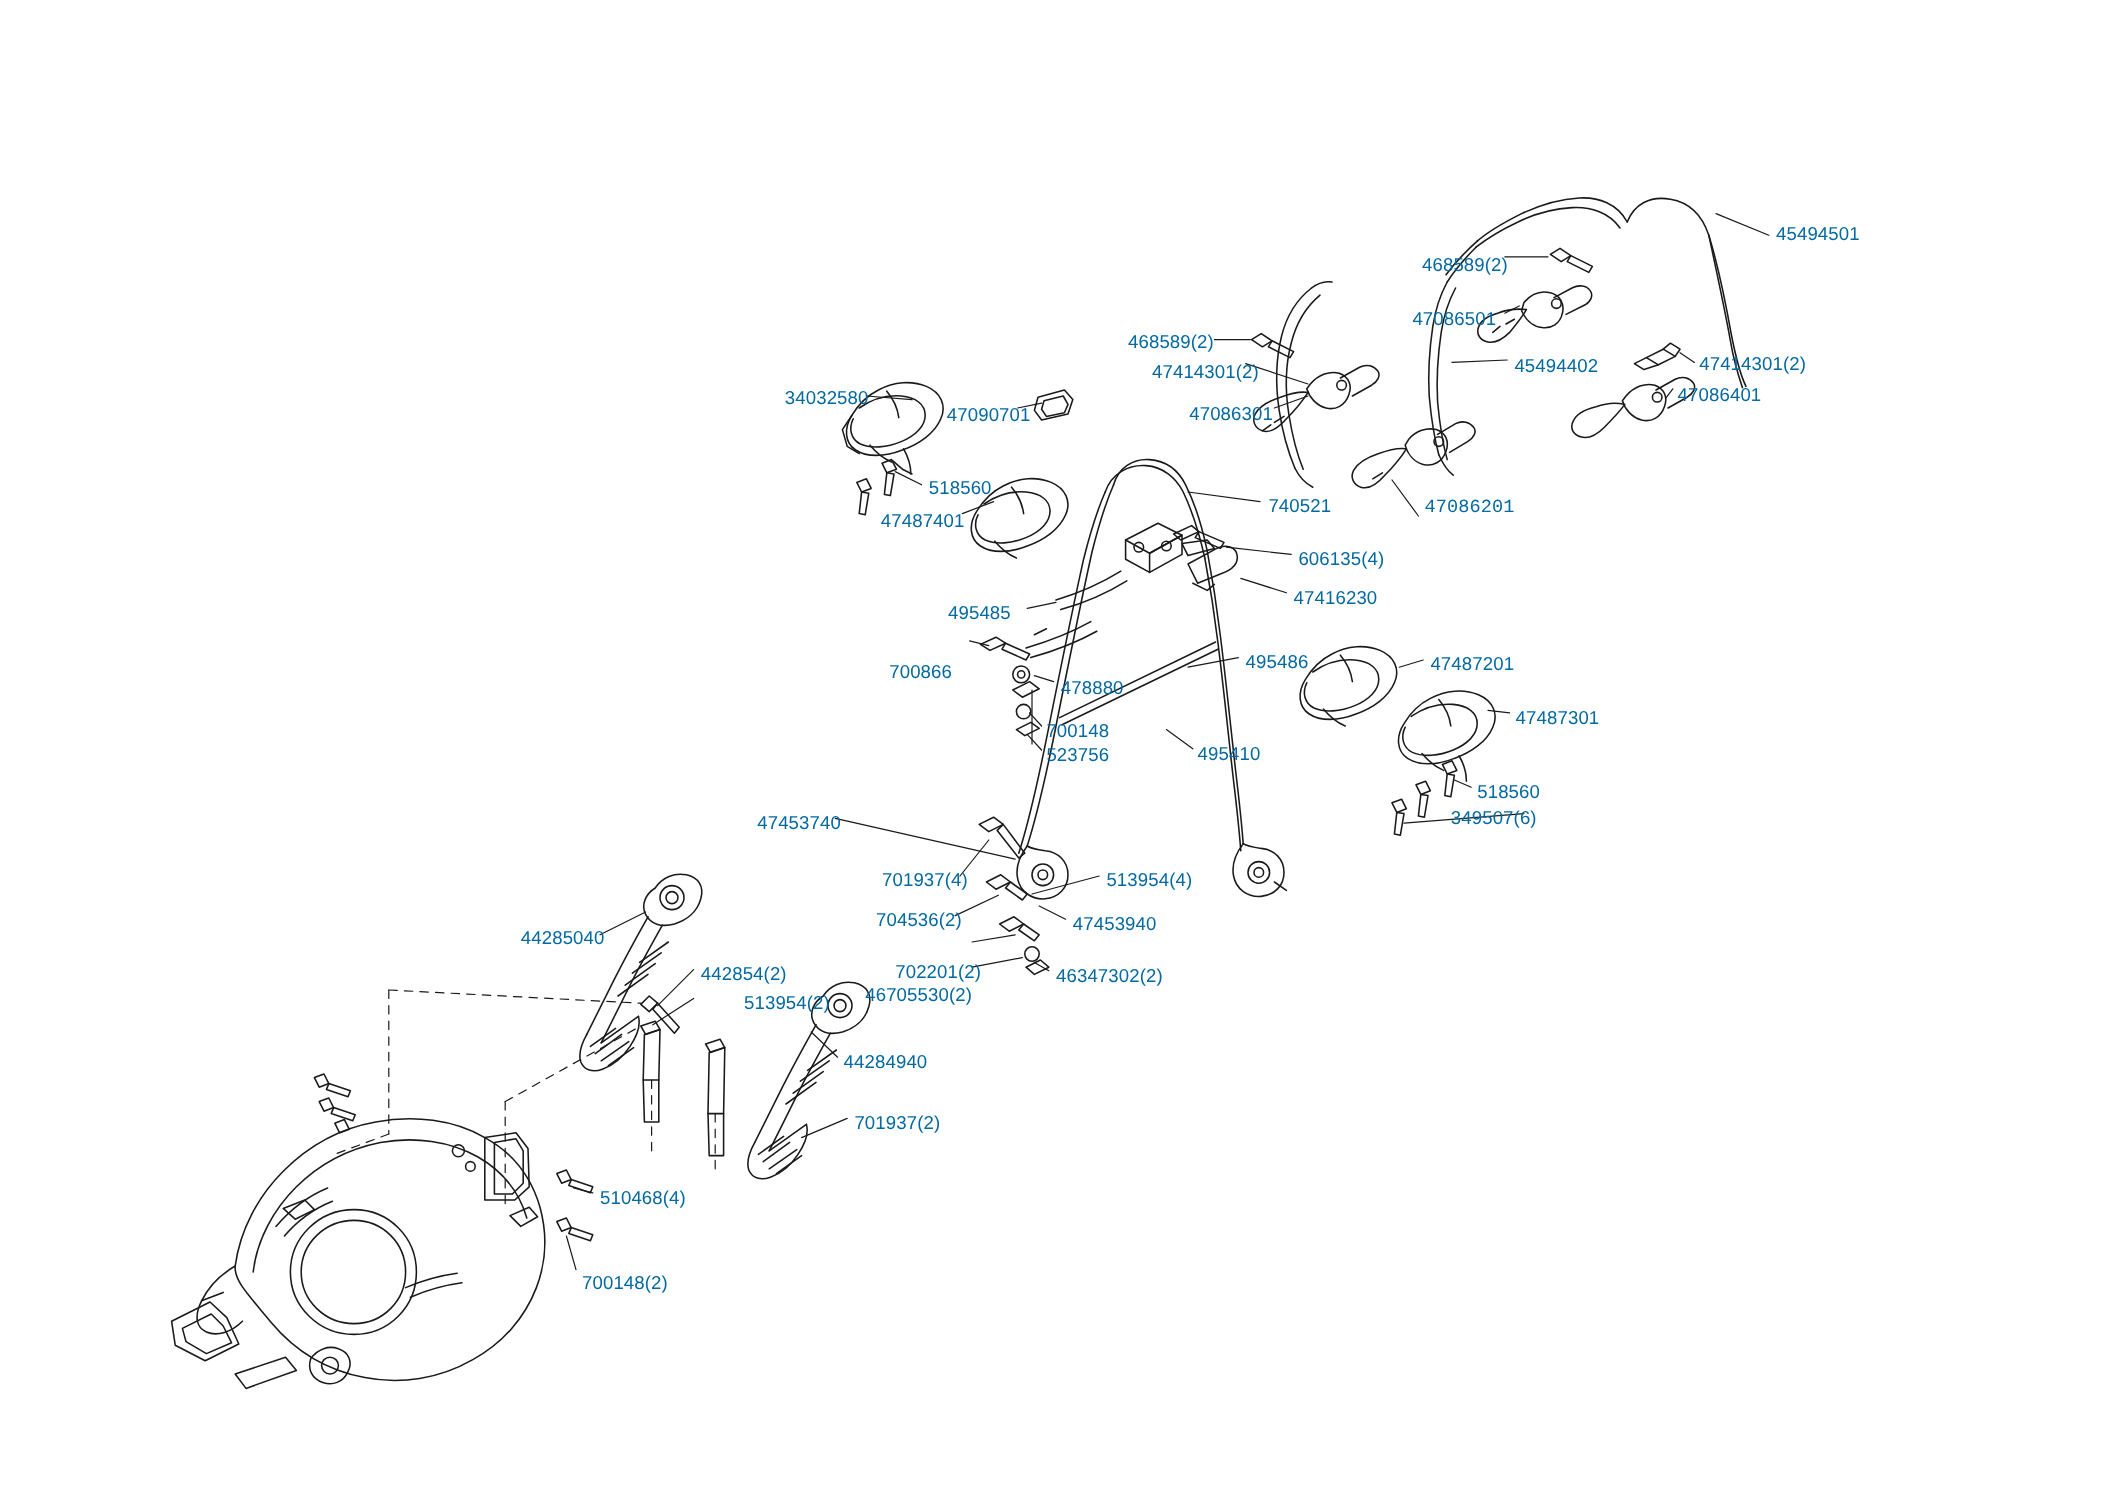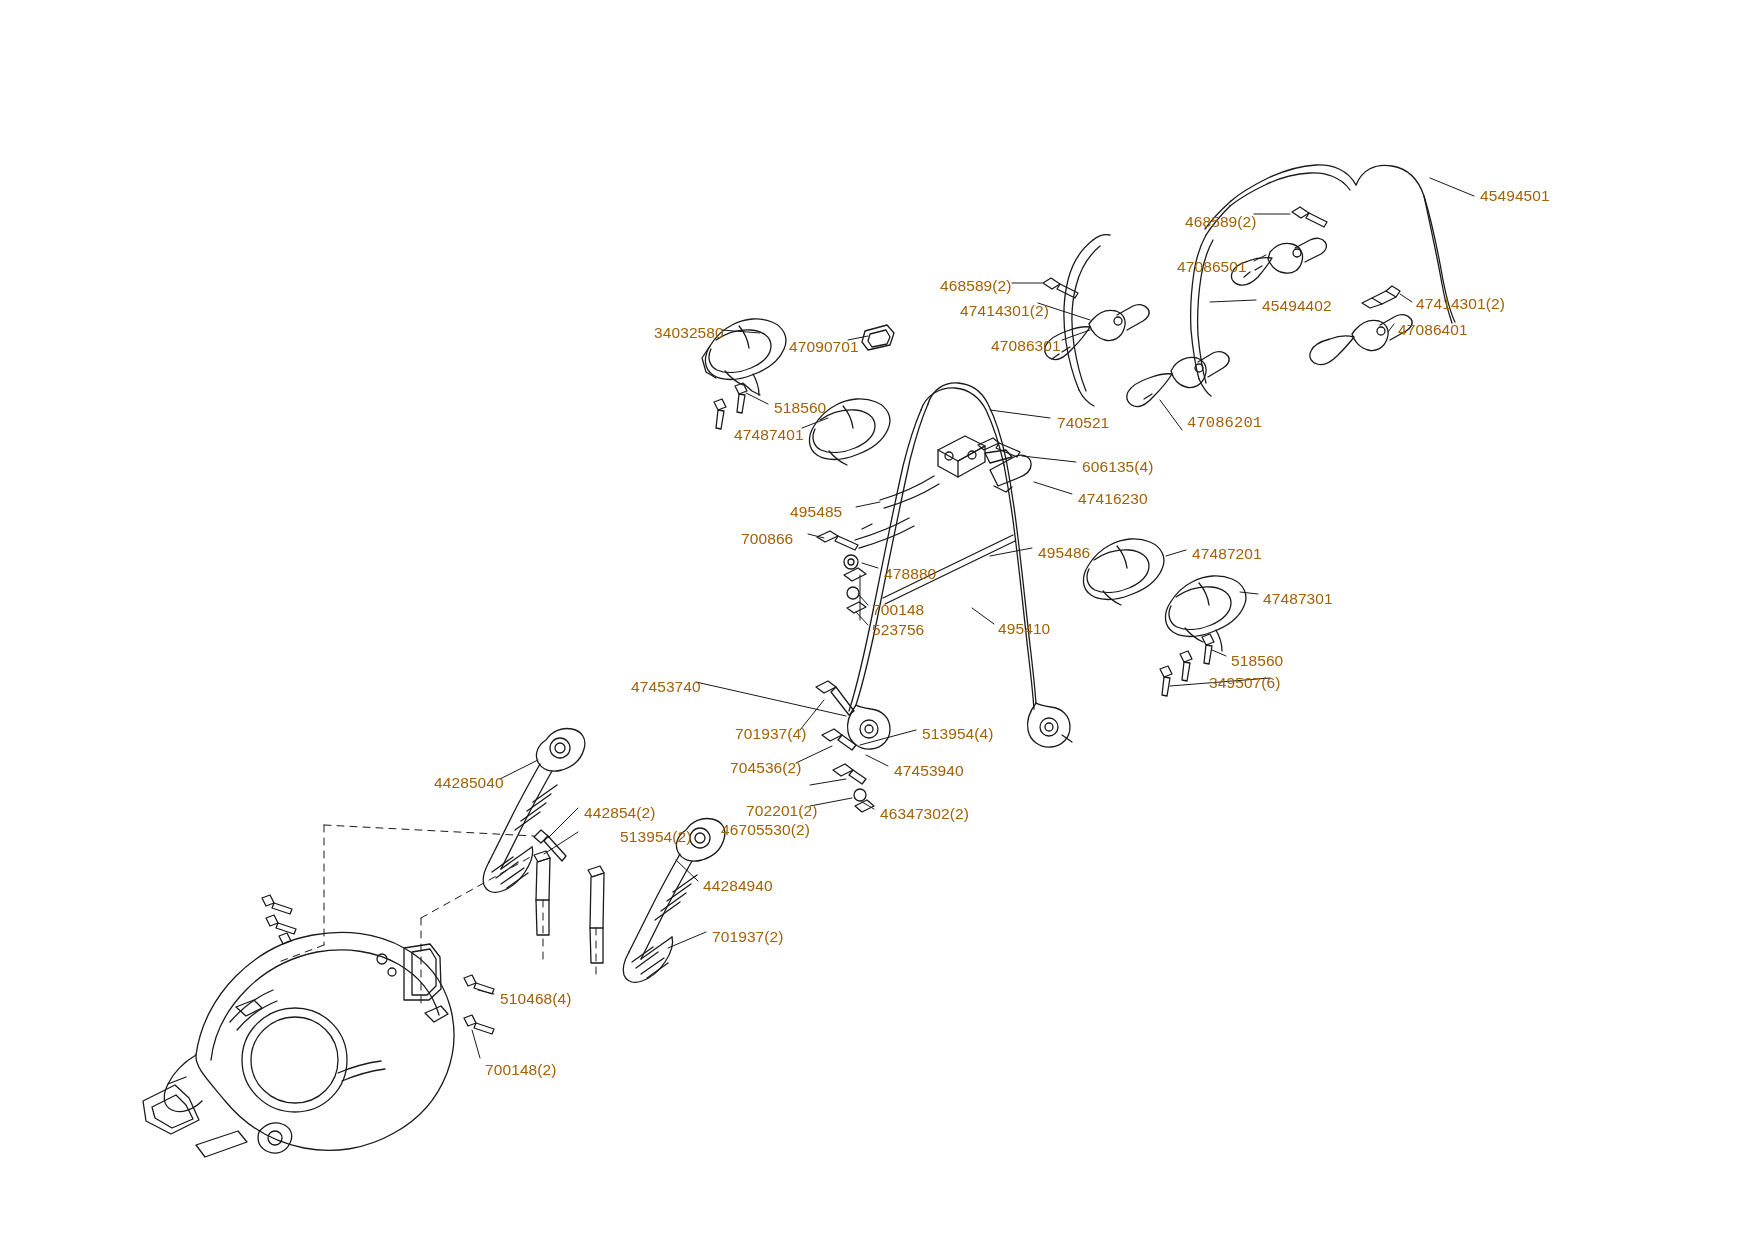--- a/index.html
+++ b/index.html
@@ -23,21 +23,21 @@
     position: absolute;
     left: 0;
     top: 0;
     width: 1754px;
     height: 1240px;
   }
   .part-label {
     position: absolute;
     font-family: "Liberation Sans", sans-serif;
     font-size: 15.5px;
-    color: #a16207;
+    color: #0369a1;
     white-space: nowrap;
     line-height: 1;
     letter-spacing: 0.1px;
   }
 </style>
 </head>
 <body>
 
 <div id="diagram-root">
 
@@ -438,21 +438,21 @@
       <div class="part-label" style="left: 654px; top: 325px;">34032580</div>
       <div class="part-label" style="left: 991px; top: 338px;">47086301</div>
       <div class="part-label" style="left: 789px; top: 339px;">47090701</div>
       <div class="part-label" style="left: 774px; top: 400px;">518560</div>
       <div class="part-label" style="left: 1057px; top: 415px;">740521</div>
       <div class="part-label" style="left: 734px; top: 427px;">47487401</div>
       <div class="part-label" style="left: 1187px; top: 416px; font-family: Liberation Mono, monospace;">47086201</div>
       <div class="part-label" style="left: 1082px; top: 459px;">606135(4)</div>
       <div class="part-label" style="left: 1078px; top: 491px;">47416230</div>
       <div class="part-label" style="left: 790px; top: 504px;">495485</div>
-      <div class="part-label" style="left: 741px; top: 531px;">700866</div>
+      <div class="part-label" style="left: 741px; top: 553px;">700866</div>
       <div class="part-label" style="left: 1192px; top: 546px; text-align: right;">47487201</div>
       <div class="part-label" style="left: 1038px; top: 545px;">495486</div>
       <div class="part-label" style="left: 884px; top: 566px;">478880</div>
       <div class="part-label" style="left: 1263px; top: 591px;">47487301</div>
       <div class="part-label" style="left: 872px; top: 602px;">700148</div>
       <div class="part-label" style="left: 998px; top: 621px;">495410</div>
       <div class="part-label" style="left: 872px; top: 622px;">523756</div>
       <div class="part-label" style="left: 1231px; top: 653px;">518560</div>
       <div class="part-label" style="left: 1209px; top: 675px;">349507(6)</div>
       <div class="part-label" style="left: 631px; top: 679px;">47453740</div>

